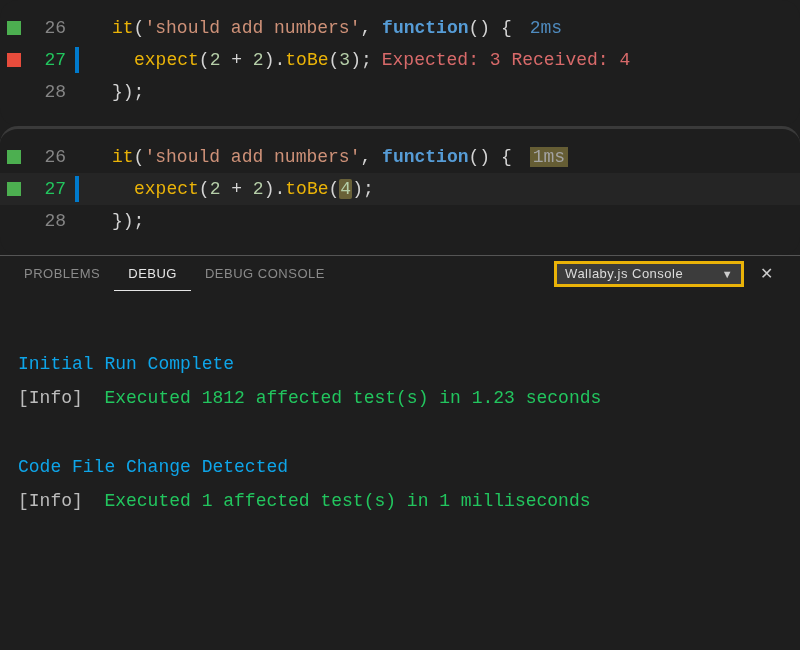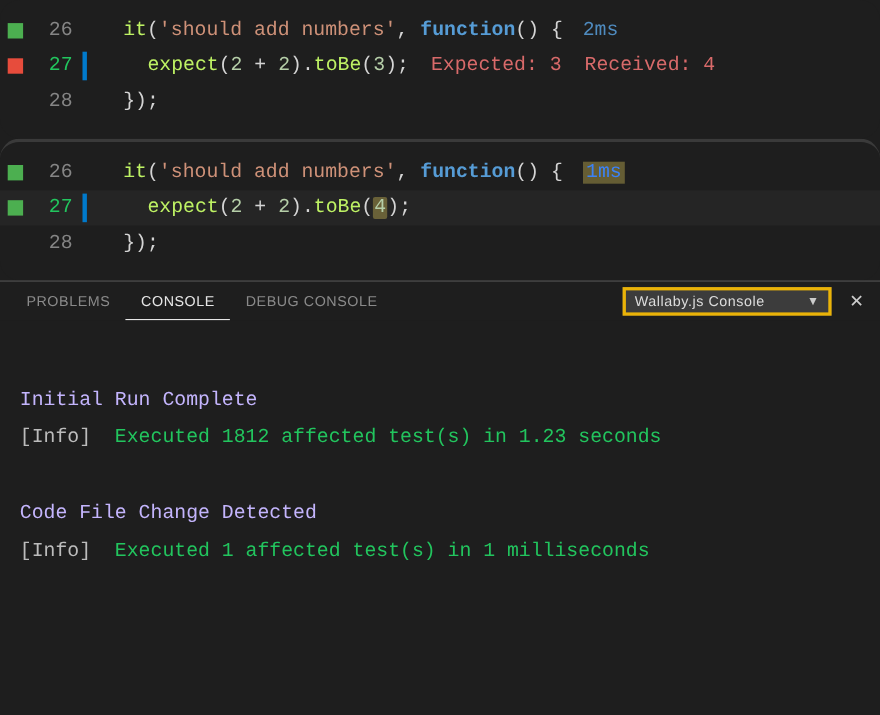--- a/index.html
+++ b/index.html
@@ -52,54 +52,54 @@
     margin-right: 3px;
   }
   .cursor-bar.on { background: #007acc; }
   .code {
     display: flex;
     align-items: center;
     padding-left: 30px;
   }
   .code.indent2 { padding-left: 52px; align-items: center; }
   .tok-default { color: #d4d4d4; }
-  .tok-fn { color: #bef264; }
+  .tok-fn { color: #eab308; }
   .tok-str { color: #ce9178; }
   .tok-kw { color: #569cd6; font-weight: bold; }
   .tok-num { color: #b5cea8; }
   .tok-punc { color: #d4d4d4; }
   .inline-time {
     color: #4f8bbf;
     margin-left: 18px;
   }
   .inline-time.boxed {
     background: rgba(188,170,80,0.45);
-    color: #3b82f6;
+    color: #a3a3a3;
     padding: 0 3px;
   }
   .inline-fail {
     margin-left: 10px;
   }
-  .fail-key { color: #d86a6a; margin-left: 10px; }
+  .fail-key { color: #d86a6a; }
   .fail-val { color: #d86a6a; }
   .highlight-num {
     background: rgba(188,170,80,0.45);
     border-radius: 2px;
     padding: 0 1px;
     color: #b5cea8;
   }
   .line-hl { background: rgba(255,255,255,0.03); }
 
   .panel-bar {
     display: flex;
     align-items: center;
     height: 36px;
     background: #1e1e1e;
     border-top: 1px solid #555;
-    padding: 0 8px 0 10px;
+    padding: 0 20px 0 10px;
     font-family: "Segoe UI", Arial, sans-serif;
     font-size: 13px;
     letter-spacing: 0.5px;
   }
   .tab {
     color: #8a8a8a;
     padding: 0 14px;
     height: 100%;
     display: flex;
     align-items: center;
@@ -129,21 +129,21 @@
     font-size: 16px;
     cursor: pointer;
   }
   .output-area {
     background: #1e1e1e;
     padding: 22px 18px;
     font-size: 18px;
     line-height: 1.9;
     white-space: pre;
   }
-  .out-heading { color: #c4b5fd; }
+  .out-heading { color: #0ea5e9; }
   .out-info-tag { color: #bcbcbc; }
   .out-text { color: #22c55e; }
 </style>
 </head>
 <body>
 
 <div class="editor-block">
   <div class="code-line">
     <div class="marker-col"><div class="marker green"></div></div>
     <div class="lineno">26</div>
@@ -180,21 +180,21 @@
   <div class="code-line">
     <div class="marker-col"></div>
     <div class="lineno">28</div>
     <div class="cursor-bar"></div>
     <div class="code"><span class="tok-punc">});</span></div>
   </div>
 </div>
 
 <div class="panel-bar">
   <div class="tab">PROBLEMS</div>
-  <div class="tab active">CONSOLE</div>
+  <div class="tab active">DEBUG</div>
   <div class="tab">DEBUG CONSOLE</div>
   <div class="spacer"></div>
   <div class="dropdown">
     <span>Wallaby.js Console</span>
     <span class="caret">▼</span>
   </div>
   <div class="close-x">✕</div>
 </div>
 
 <div class="output-area">

